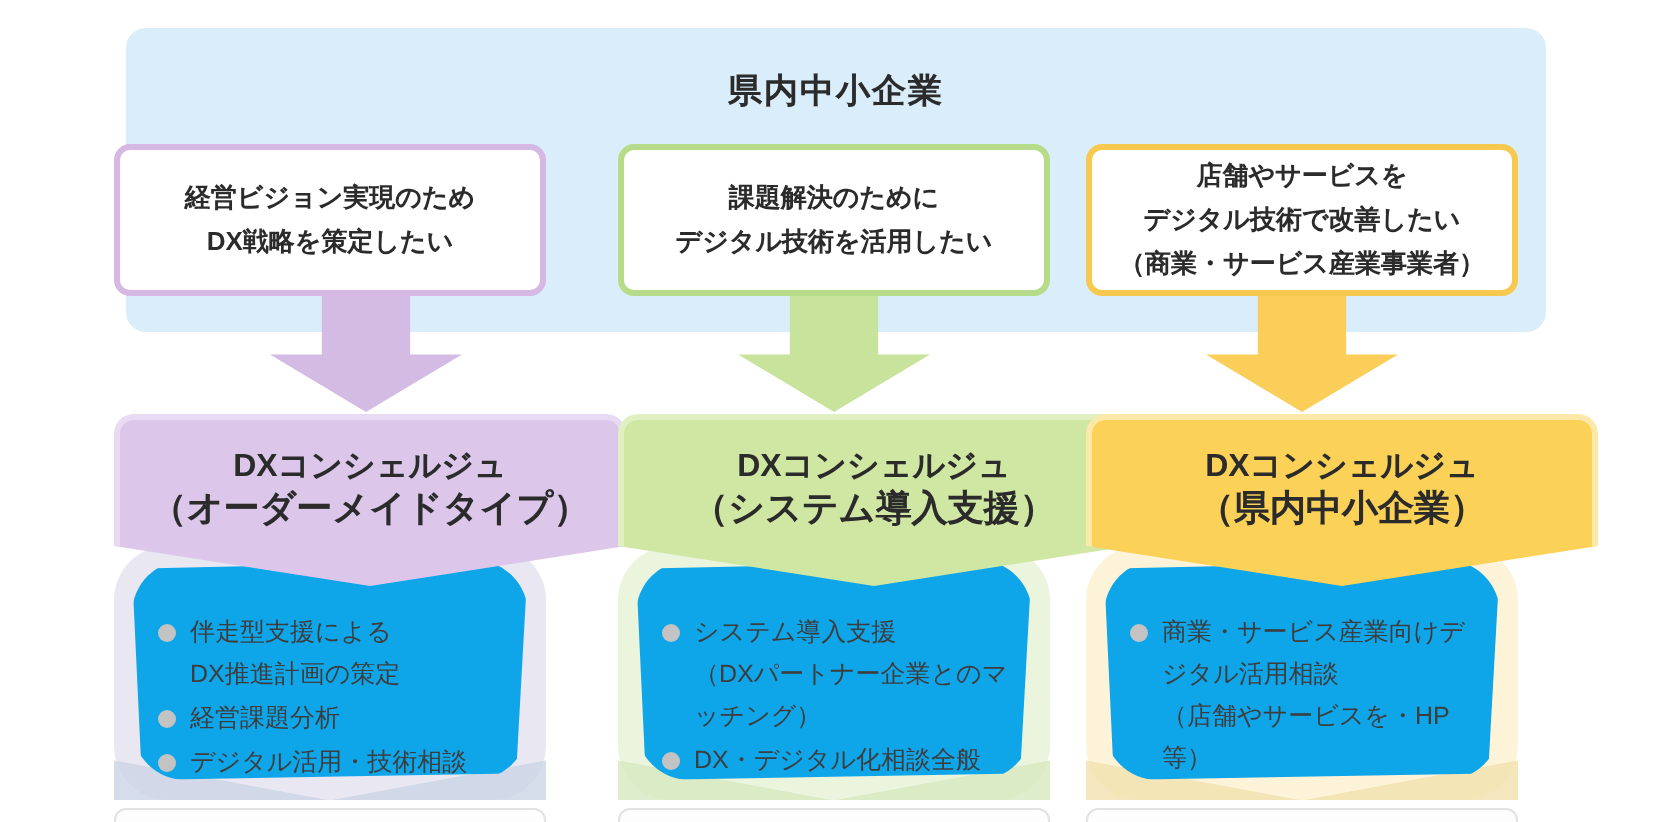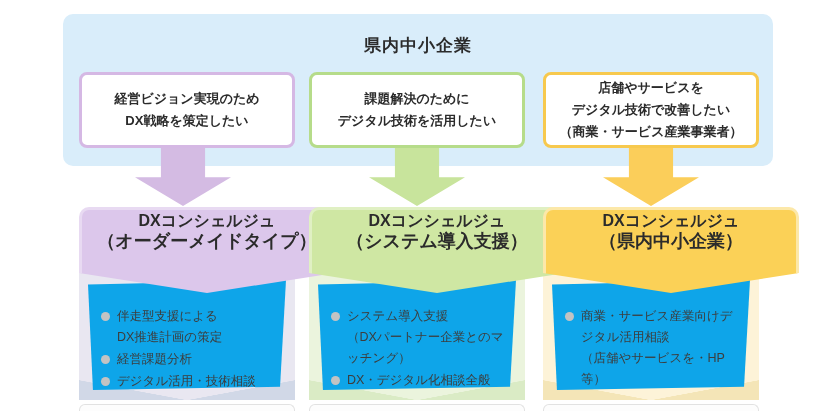--- a/index.html
+++ b/index.html
@@ -1,15 +1,15 @@
 <!DOCTYPE html>
 <html><head>
 <meta charset="utf-8">
 <style>
-  * { margin: 0; padding: 0; box-sizing: border-box; }
+  * { margin: 0; padding: 0; box-sizing: border-box; border-radius: 27px; }
   html, body { background: #ffffff; }
   body {
     font-family: "Liberation Sans", "DejaVu Sans", sans-serif;
     color: #333;
   }
   .canvas {
     position: relative;
     width: 830px;
     height: 411px;
     background: #ffffff;
@@ -75,20 +75,21 @@
   .card-header {
     position: absolute;
     left: 0; top: 0;
     width: 256px; height: 86px;
     background: var(--header-bg);
     border: 3px solid var(--header-edge);
     border-bottom: none;
     border-radius: 10px 10px 0 0;
     clip-path: polygon(0 0, 100% 0, 100% calc(100% - 20px), 50% 100%, 0 calc(100% - 20px));
     text-align: center;
+    padding-top: 13px;
     z-index: 2;
   }
   .card-title {
     font-size: 16px;
     font-weight: bold;
     color: #2b2b2b;
     line-height: 22px;
   }
   .card-subtitle {
     font-size: 18px;
@@ -148,21 +149,21 @@
     position: absolute;
     top: 404px;
     width: 216px; height: 12px;
     background: #fdfdfd;
     border: 1px solid #e2e2e2;
     border-bottom: none;
     border-radius: 6px 6px 0 0;
   }
 
   
-  .col-0 { left: 79px; }
+  .col-0 { left: 57px; }
   .col-1 { left: 309px; align-items: center; }
   .col-2 { left: 543px; }
   .arr-0 { left: 135px; }
   .arr-1 { left: 369px; }
   .arr-2 { left: 603px; }
 </style>
 </head>
 <body>
 
 <div class="canvas">

